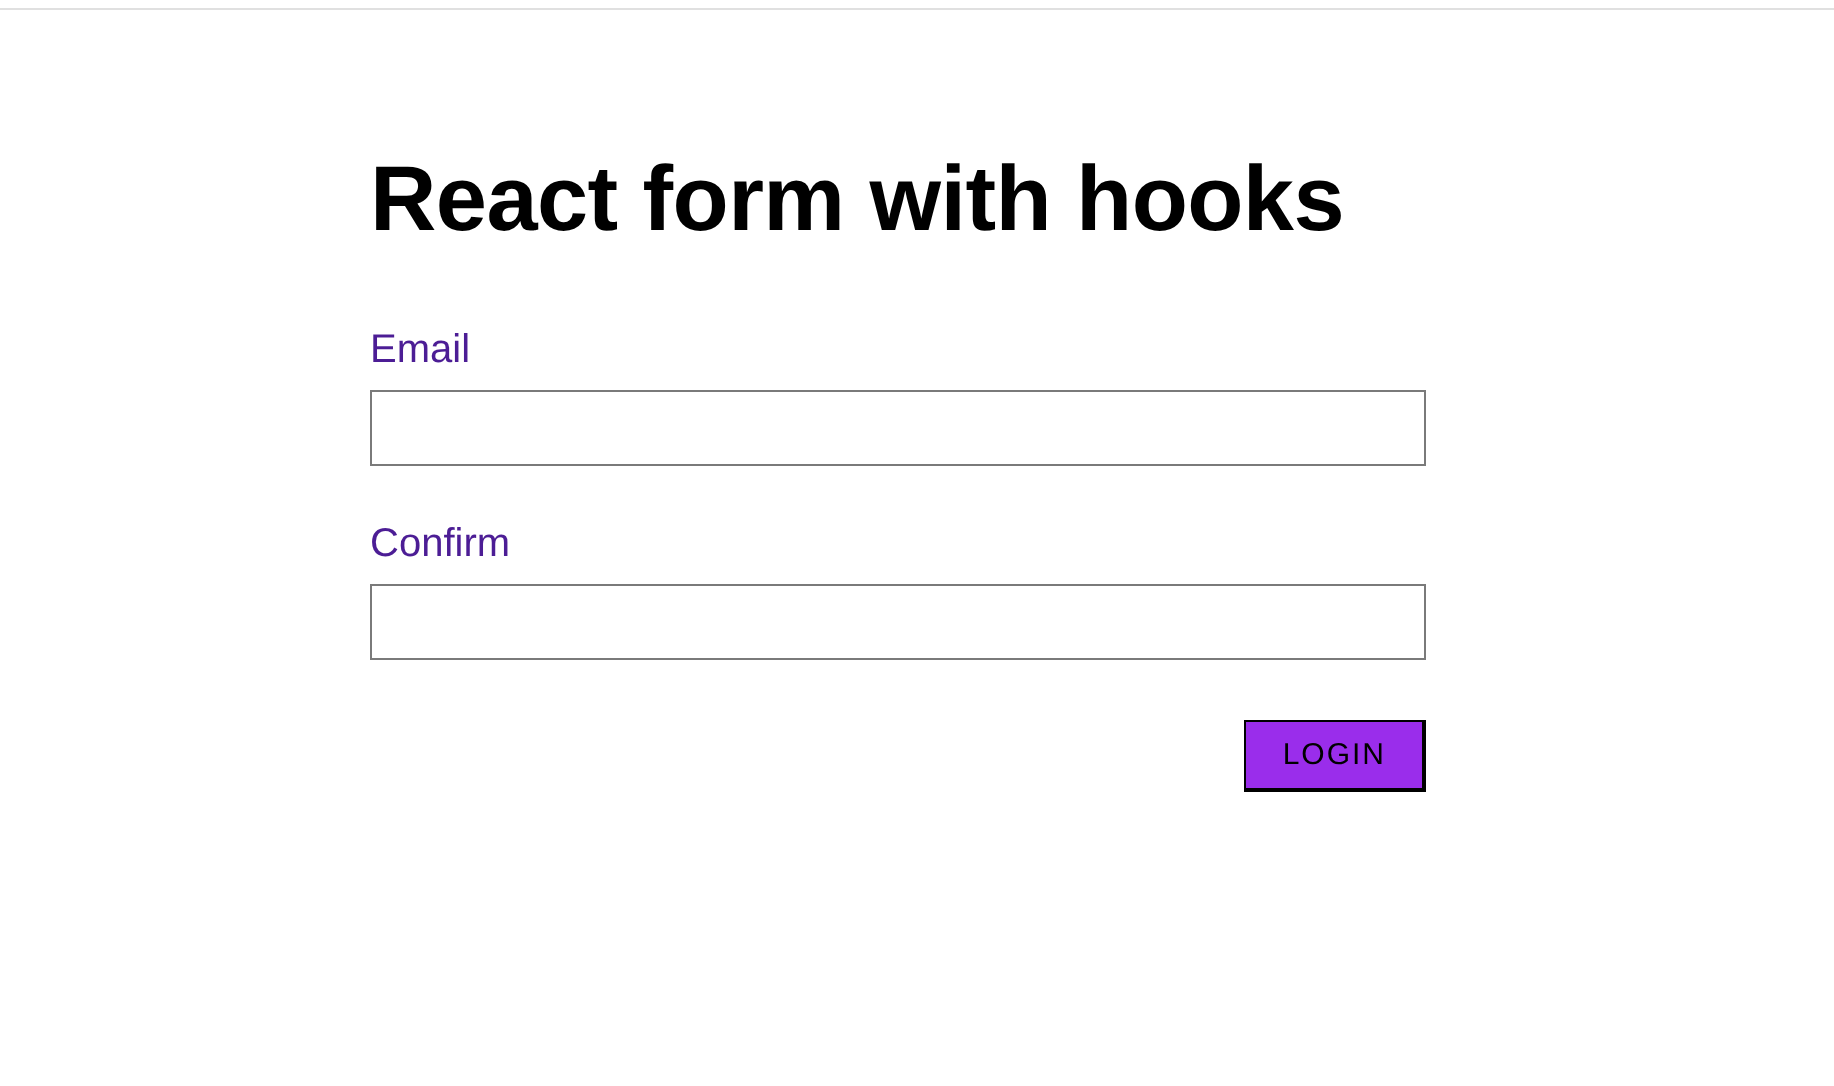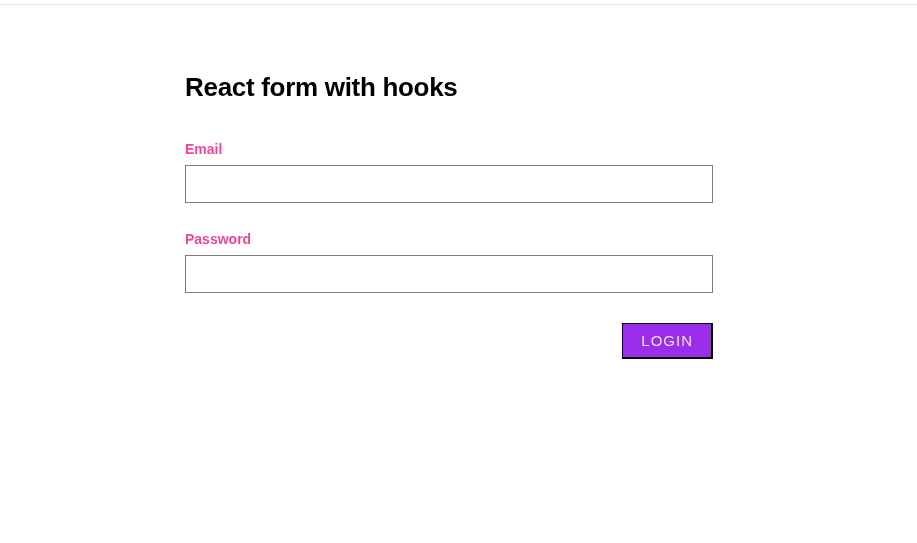--- a/index.html
+++ b/index.html
@@ -21,55 +21,55 @@
       position: absolute;
       top: 4px;
       left: 0;
     }
     .container {
       padding-top: 72px;
       padding-left: 185px;
       width: 720px;
     }
     h1 {
-      font-size: 26px;
+      font-size: 46px;
       font-weight: 700;
       color: #000;
       margin-bottom: 38px;
       letter-spacing: -0.3px;
     }
     .form-group {
       margin-bottom: 28px;
     }
     label {
       display: block;
-      font-size: 14px;
-      color: #ec4899;
+      font-size: 20px;
+      color: #4c1d95;
       margin-bottom: 8px;
-      font-weight: 700;
+      font-weight: 400;
     }
     input[type="text"],
     input[type="password"] {
       width: 528px;
       height: 38px;
       border: 1px solid #7a7a7a;
       padding: 0 8px;
       font-size: 15px;
       outline: none;
       background: #fff;
     }
     .button-row {
       width: 528px;
       display: flex;
       justify-content: flex-end;
       margin-top: 30px;
     }
     .login-btn {
       background: #9a2deb;
-      color: #e5e5e5;
+      color: #000000;
       border: 1px solid #000;
       border-right-width: 2px;
       border-bottom-width: 2px;
       padding: 8px 18px;
       font-size: 15px;
       letter-spacing: 1px;
       cursor: pointer;
       font-family: inherit;
     }
   </style>
@@ -80,21 +80,21 @@
 
 <div class="container">
   <h1>React form with hooks</h1>
 
   <div class="form-group">
     <label>Email</label>
     <input type="text" value="" style="">
   </div>
 
   <div class="form-group">
-    <label>Password</label>
+    <label>Confirm</label>
     <input type="password" value="" style="">
   </div>
 
 
   <div class="button-row">
     <button class="login-btn">LOGIN</button>
   </div>
 </div>
 
 </body></html>

